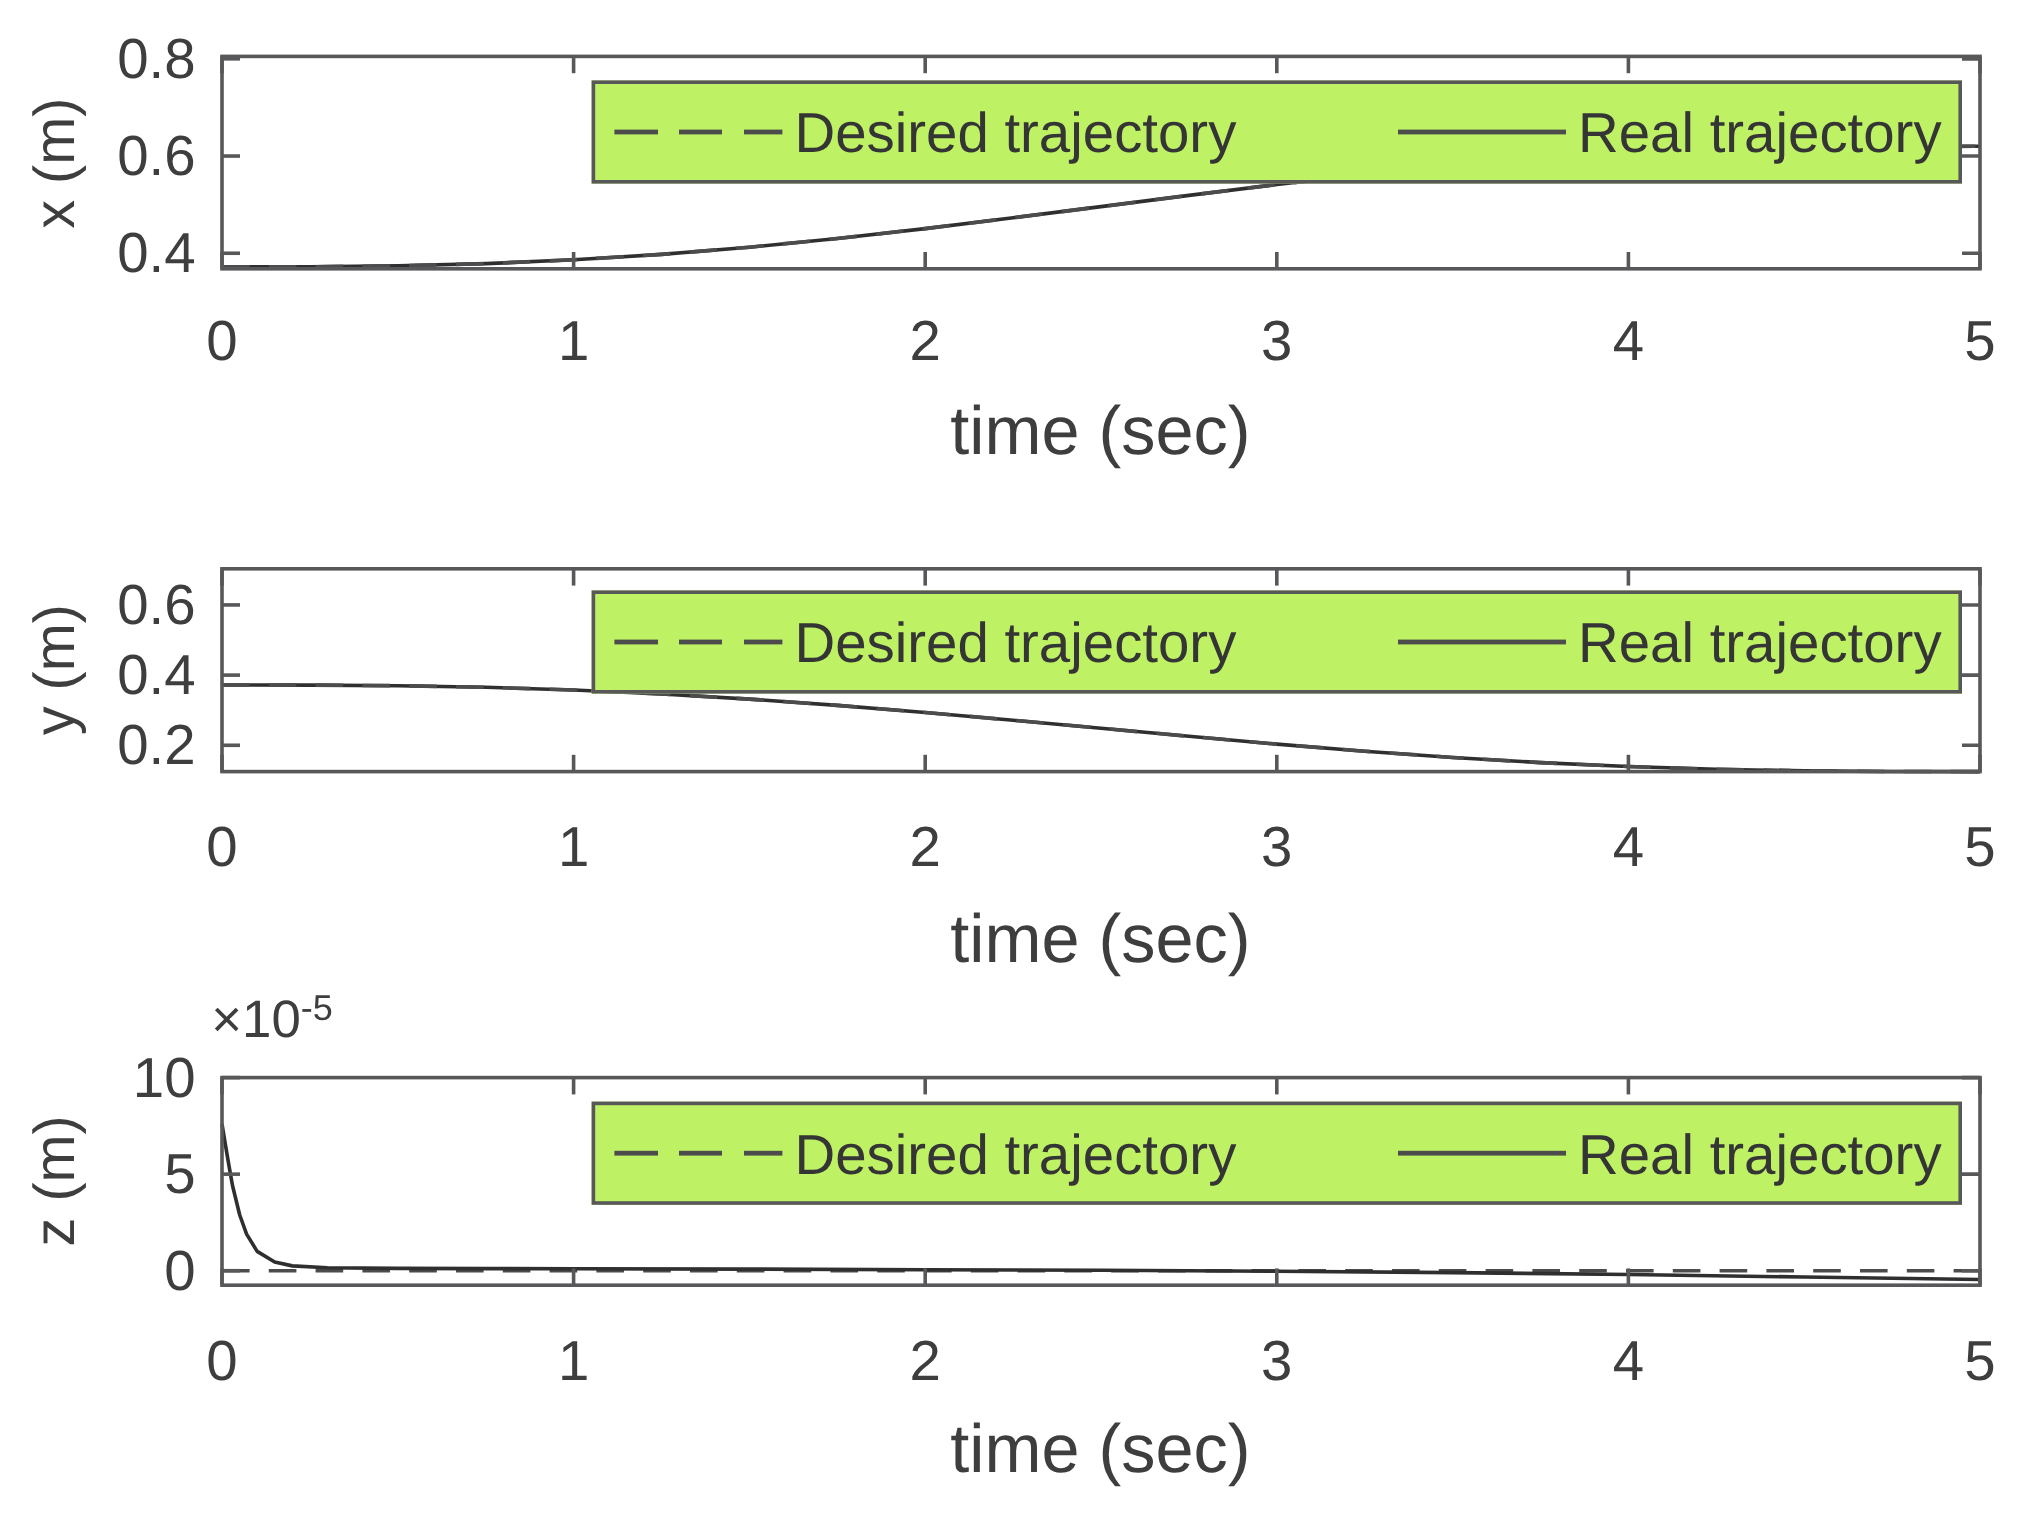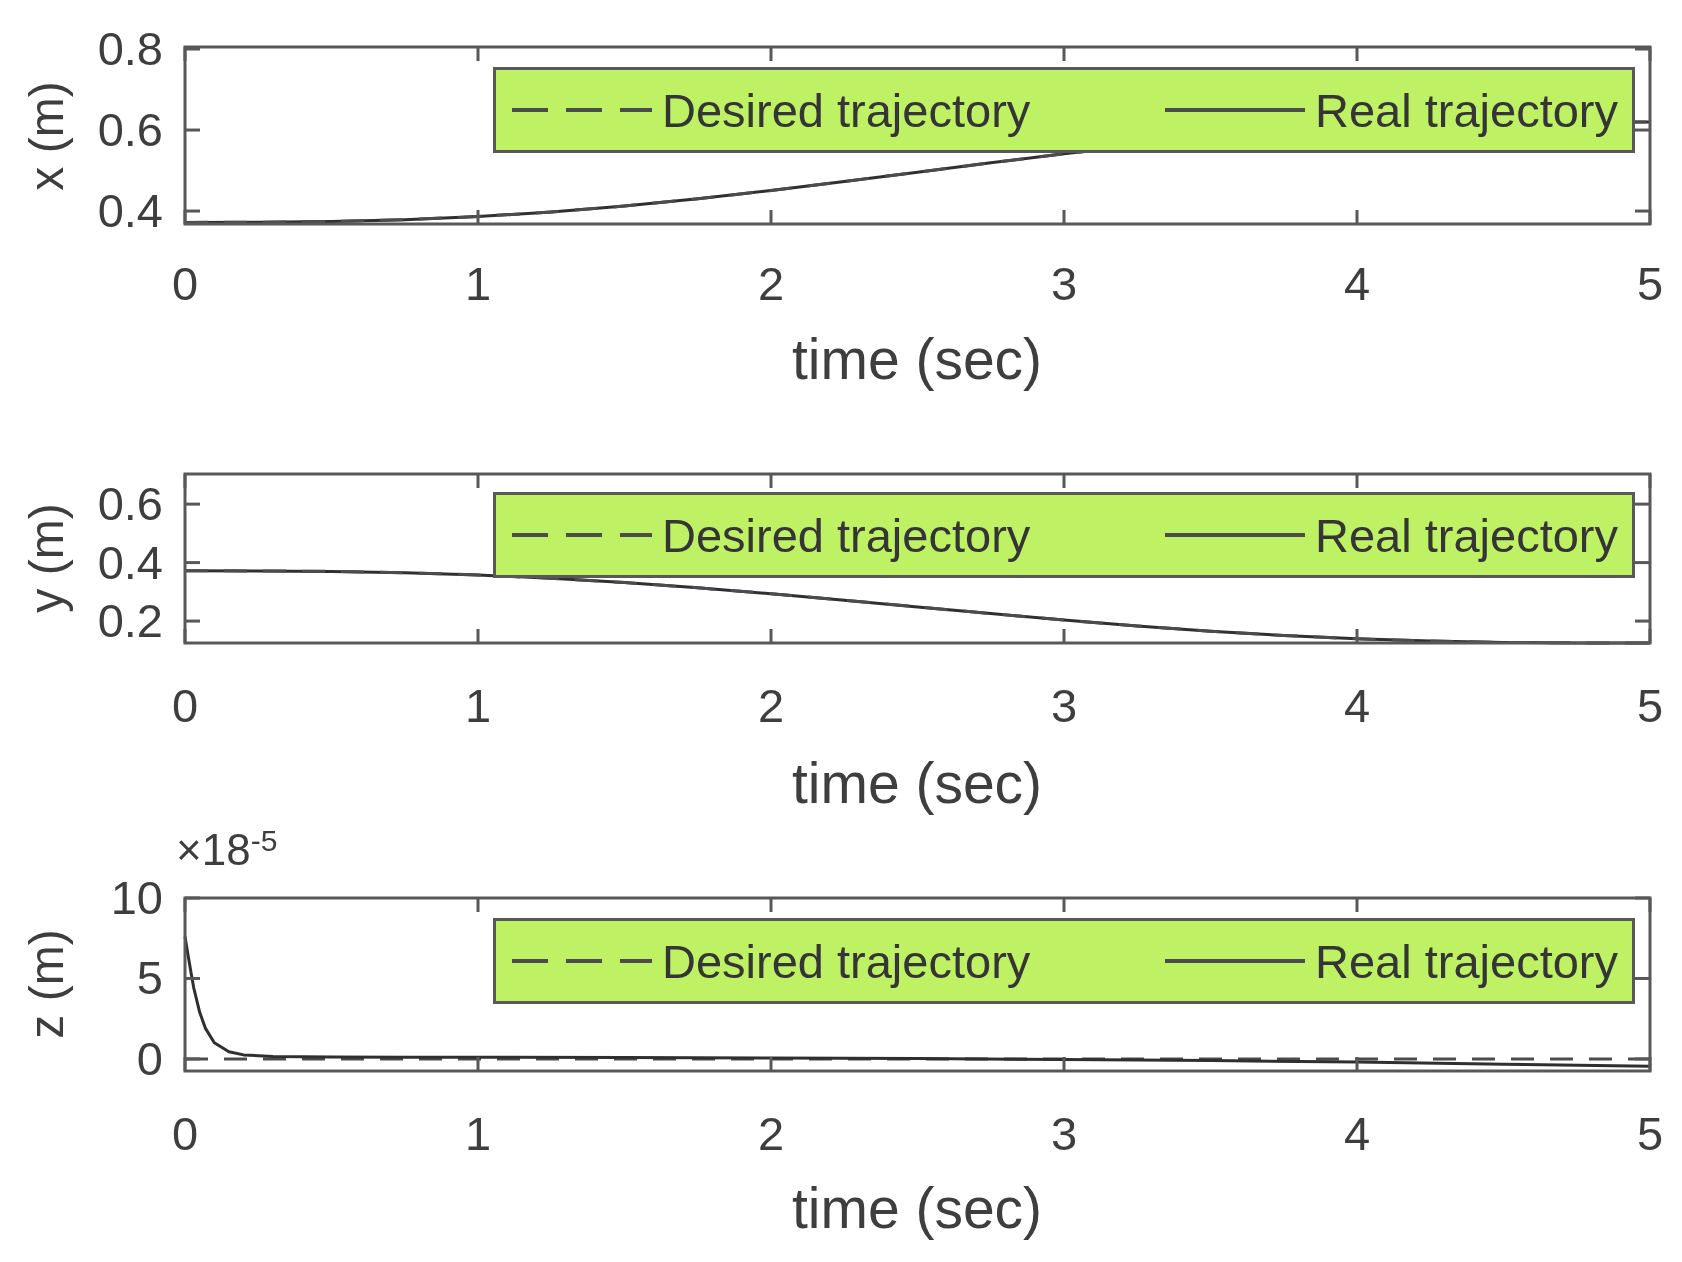--- a/index.html
+++ b/index.html
@@ -140,21 +140,21 @@
       <text x="163" y="994.4651162790698" text-anchor="end" font-size="47" fill="#3e3e3e">5</text>
       <line x1="185" y1="898" x2="200" y2="898" stroke="#58585a" stroke-width="3"></line>
       <line x1="1650" y1="898" x2="1635" y2="898" stroke="#58585a" stroke-width="3"></line>
       <text x="163" y="914" text-anchor="end" font-size="47" fill="#3e3e3e">10</text>
     </svg>
 
   <div class="ylabel" style="left:46px;top:136px;">x (m)</div>
   <div class="ylabel" style="left:46px;top:558px;">y (m)</div>
   <div class="ylabel" style="left:46px;top:984px;">z (m)</div>
 
-  <div class="exponent" style="top:826px;"><span>×18</span><sup>-5</sup></div>
+  <div class="exponent" style="top:826px;"><span>×10</span><sup>-5</sup></div>
 
   <div class="xlabel" style="left:917px;top:331px;">time (sec)</div>
   <div class="xlabel" style="left:917px;top:755px;">time (sec)</div>
   <div class="xlabel" style="left:917px;top:1180px;">time (sec)</div>
 
   <div class="legend" style="top:67px;">
     <span class="sample dashed"></span>
     <span class="entry-label">Desired trajectory</span>
     <span class="sample solid"></span>
     <span class="entry-label" style="flex:0 0 auto;">Real trajectory</span>

